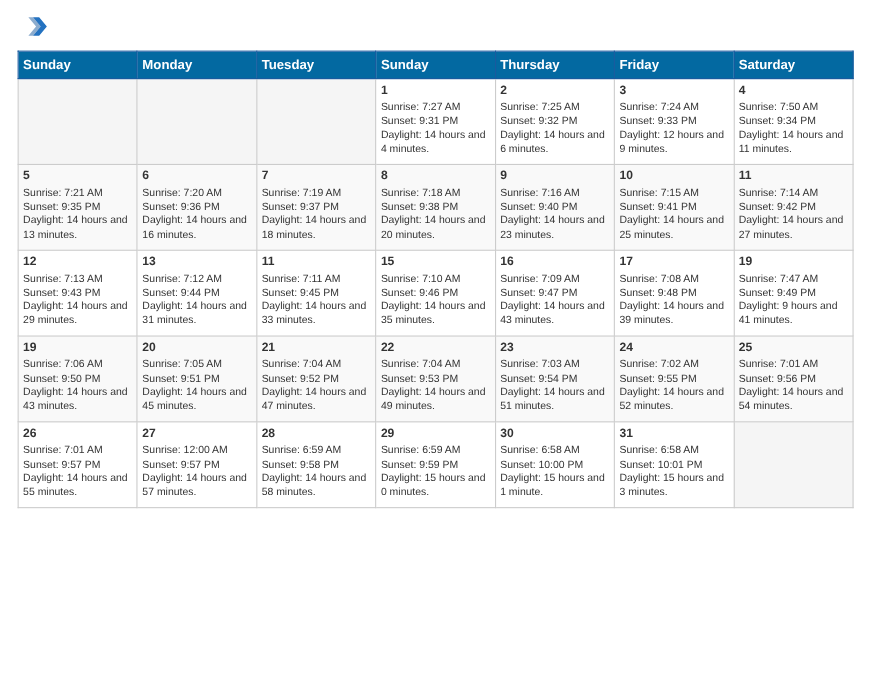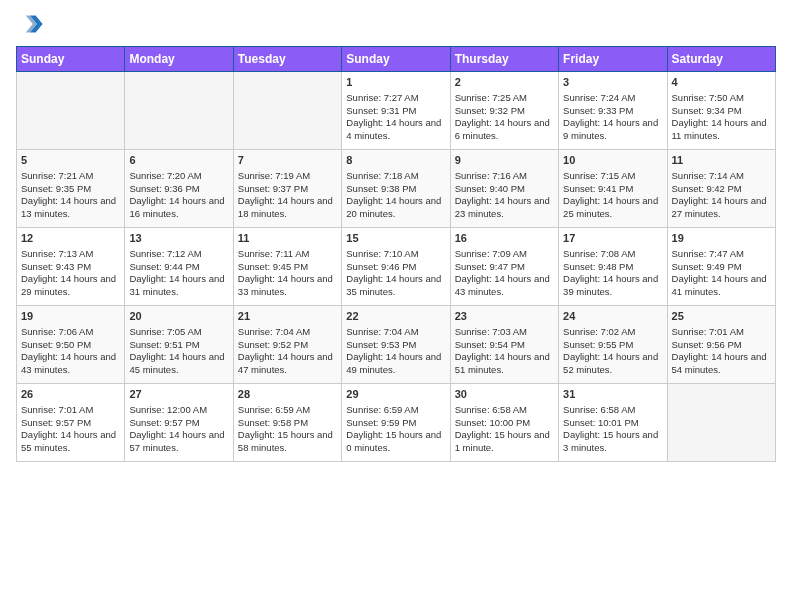--- a/index.html
+++ b/index.html
@@ -56,21 +56,21 @@
     .calendar-subtitle {
       font-size: 14px;
       color: #555;
     }
     .calendar-table {
       width: 100%;
       border-collapse: collapse;
       table-layout: fixed;
     }
     .calendar-table th {
-      background-color: #8b5cf6;
+      background-color: #0369a1;
       color: #fff;
       font-size: 12px;
       font-weight: bold;
       padding: 5px 4px;
       text-align: left;
       border: 1px solid #1a5a9e;
     }
     .calendar-table td {
       border: 1px solid #ccc;
       vertical-align: top;
@@ -134,21 +134,21 @@
           <td class="empty"></td>
           <td class="empty"></td>
           <td class="empty"></td>
           <td>
             <div class="cell-content"><span class="day-number">1</span><span>Sunrise: 7:27 AM</span><br><span>Sunset: 9:31 PM</span><br><span>Daylight: 14 hours and 4 minutes.</span></div>
           </td>
           <td>
             <div class="cell-content"><span class="day-number">2</span><span>Sunrise: 7:25 AM</span><br><span>Sunset: 9:32 PM</span><br><span>Daylight: 14 hours and 6 minutes.</span></div>
           </td>
           <td>
-            <div class="cell-content"><span class="day-number">3</span><span>Sunrise: 7:24 AM</span><br><span>Sunset: 9:33 PM</span><br><span>Daylight: 14 hours and 9 minutes.</span></div>
+            <div class="cell-content"><span class="day-number">3</span><span>Sunrise: 7:24 AM</span><br><span>Sunset: 9:33 PM</span><br><span>Daylight: 12 hours and 9 minutes.</span></div>
           </td>
           <td>
             <div class="cell-content"><span class="day-number">4</span><span>Sunrise: 7:50 AM</span><br><span>Sunset: 9:34 PM</span><br><span>Daylight: 14 hours and 11 minutes.</span></div>
           </td>
         </tr>
         <tr>
           <td>
             <div class="cell-content"><span class="day-number">5</span><span>Sunrise: 7:21 AM</span><br><span>Sunset: 9:35 PM</span><br><span>Daylight: 14 hours and 13 minutes.</span></div>
           </td>
           <td>
@@ -183,21 +183,21 @@
           <td>
             <div class="cell-content"><span class="day-number">15</span><span>Sunrise: 7:10 AM</span><br><span>Sunset: 9:46 PM</span><br><span>Daylight: 14 hours and 35 minutes.</span></div>
           </td>
           <td>
             <div class="cell-content"><span class="day-number">16</span><span>Sunrise: 7:09 AM</span><br><span>Sunset: 9:47 PM</span><br><span>Daylight: 14 hours and 43 minutes.</span></div>
           </td>
           <td>
             <div class="cell-content"><span class="day-number">17</span><span>Sunrise: 7:08 AM</span><br><span>Sunset: 9:48 PM</span><br><span>Daylight: 14 hours and 39 minutes.</span></div>
           </td>
           <td>
-            <div class="cell-content"><span class="day-number">19</span><span>Sunrise: 7:47 AM</span><br><span>Sunset: 9:49 PM</span><br><span>Daylight: 14 hours and 41 minutes.</span></div>
+            <div class="cell-content"><span class="day-number">19</span><span>Sunrise: 7:47 AM</span><br><span>Sunset: 9:49 PM</span><br><span>Daylight: 9 hours and 41 minutes.</span></div>
           </td>
         </tr>
         <tr>
           <td>
             <div class="cell-content"><span class="day-number">19</span><span>Sunrise: 7:06 AM</span><br><span>Sunset: 9:50 PM</span><br><span>Daylight: 14 hours and 43 minutes.</span></div>
           </td>
           <td>
             <div class="cell-content"><span class="day-number">20</span><span>Sunrise: 7:05 AM</span><br><span>Sunset: 9:51 PM</span><br><span>Daylight: 14 hours and 45 minutes.</span></div>
           </td>
           <td>
@@ -217,21 +217,21 @@
           </td>
         </tr>
         <tr>
           <td>
             <div class="cell-content"><span class="day-number">26</span><span>Sunrise: 7:01 AM</span><br><span>Sunset: 9:57 PM</span><br><span>Daylight: 14 hours and 55 minutes.</span></div>
           </td>
           <td>
             <div class="cell-content"><span class="day-number">27</span><span>Sunrise: 12:00 AM</span><br><span>Sunset: 9:57 PM</span><br><span>Daylight: 14 hours and 57 minutes.</span></div>
           </td>
           <td>
-            <div class="cell-content"><span class="day-number">28</span><span>Sunrise: 6:59 AM</span><br><span>Sunset: 9:58 PM</span><br><span>Daylight: 15 hours and 58 minutes.</span></div>
+            <div class="cell-content"><span class="day-number">28</span><span>Sunrise: 6:59 AM</span><br><span>Sunset: 9:58 PM</span><br><span>Daylight: 14 hours and 58 minutes.</span></div>
           </td>
           <td>
             <div class="cell-content"><span class="day-number">29</span><span>Sunrise: 6:59 AM</span><br><span>Sunset: 9:59 PM</span><br><span>Daylight: 15 hours and 0 minutes.</span></div>
           </td>
           <td>
             <div class="cell-content"><span class="day-number">30</span><span>Sunrise: 6:58 AM</span><br><span>Sunset: 10:00 PM</span><br><span>Daylight: 15 hours and 1 minute.</span></div>
           </td>
           <td>
             <div class="cell-content"><span class="day-number">31</span><span>Sunrise: 6:58 AM</span><br><span>Sunset: 10:01 PM</span><br><span>Daylight: 15 hours and 3 minutes.</span></div>
           </td>

